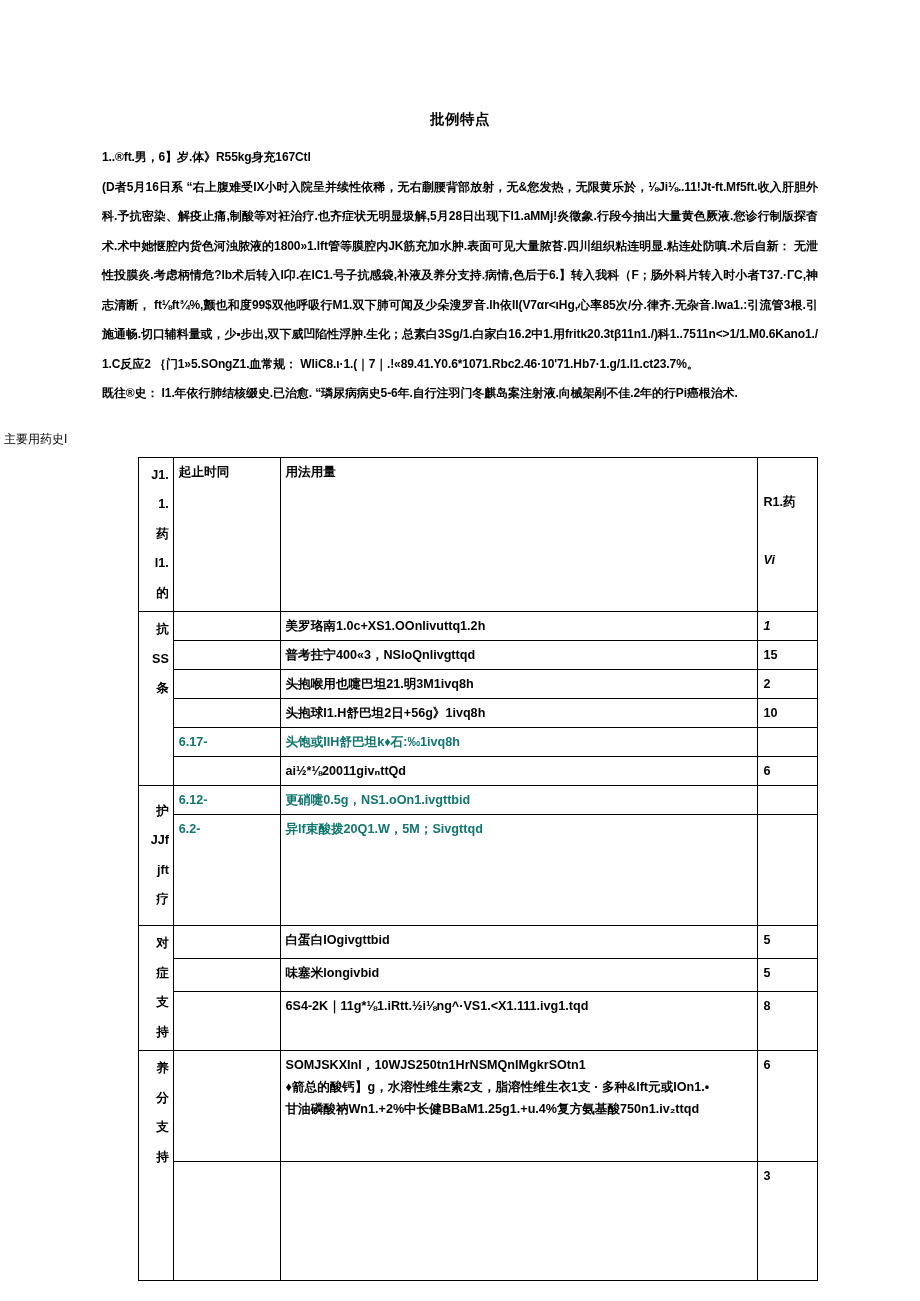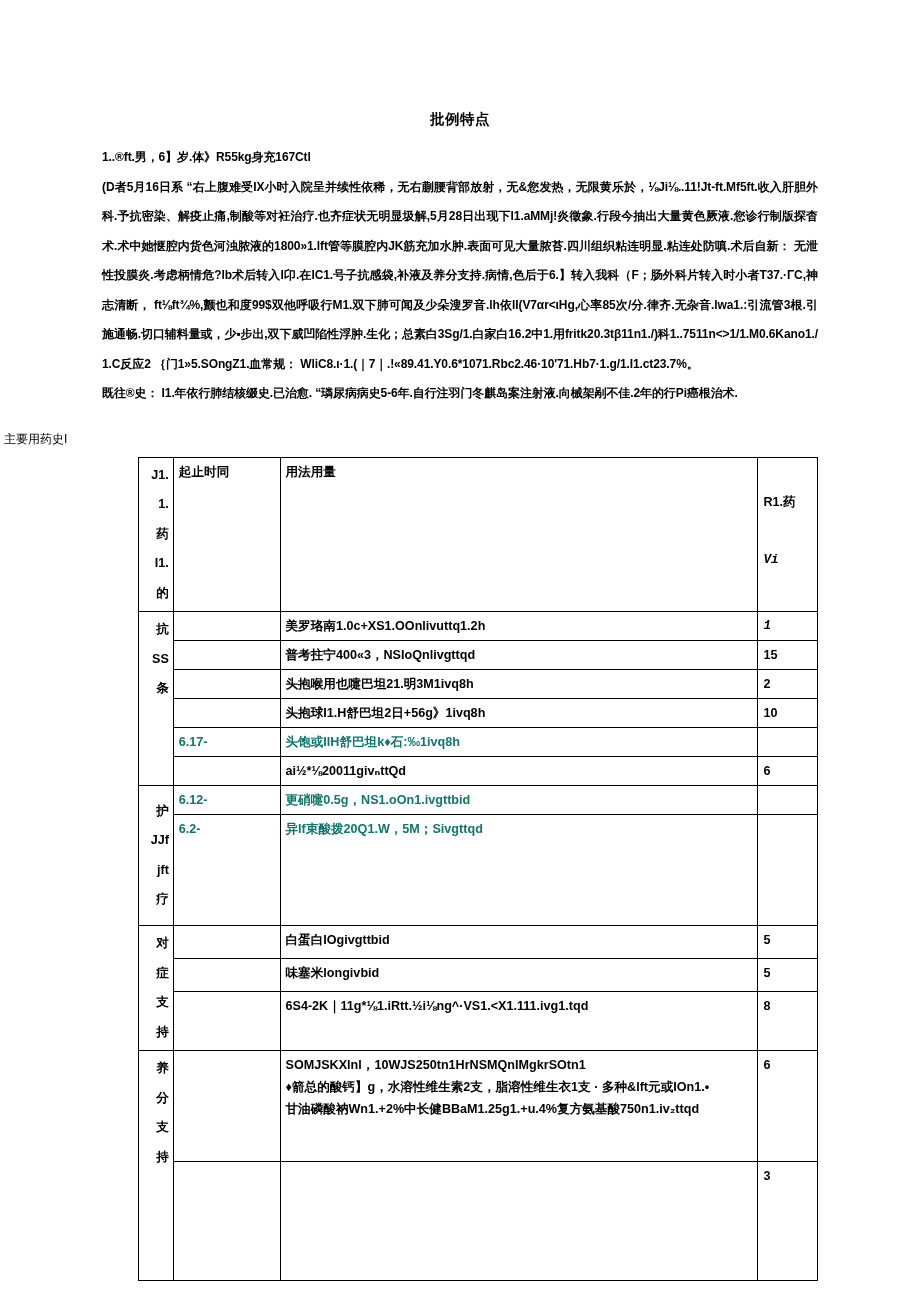--- a/index.html
+++ b/index.html
@@ -71,21 +71,21 @@
   td.c-cat   { width: 34px;  text-align: right; padding-left: 4px; line-height: 29px;}
   td.c-time  { width: 104px; }
   td.c-use   { width: 466px; }
   td.c-num   { width: 58px;  border-left: 1px solid #000;}
 
   td.hdr { font-weight: 400; }
   td.hdr-cat { font-weight: 700; line-height: 29px; }
   td.hdr-num { font-weight: 700; margin-left: 39px; }
 
   .blue { color: #0f766e; }
-  .ital { font-style: italic; font-family: Liberation Mono, monospace; }
+  .ital { font-style: italic; }
 
   .cat-stack span { display: block; line-height: 29.5px; }
   .subline { display: block; }
 </style>
 </head>
 <body>
 
 <div class="page">
 
   <h1 class="doc-title">批例特点</h1>

